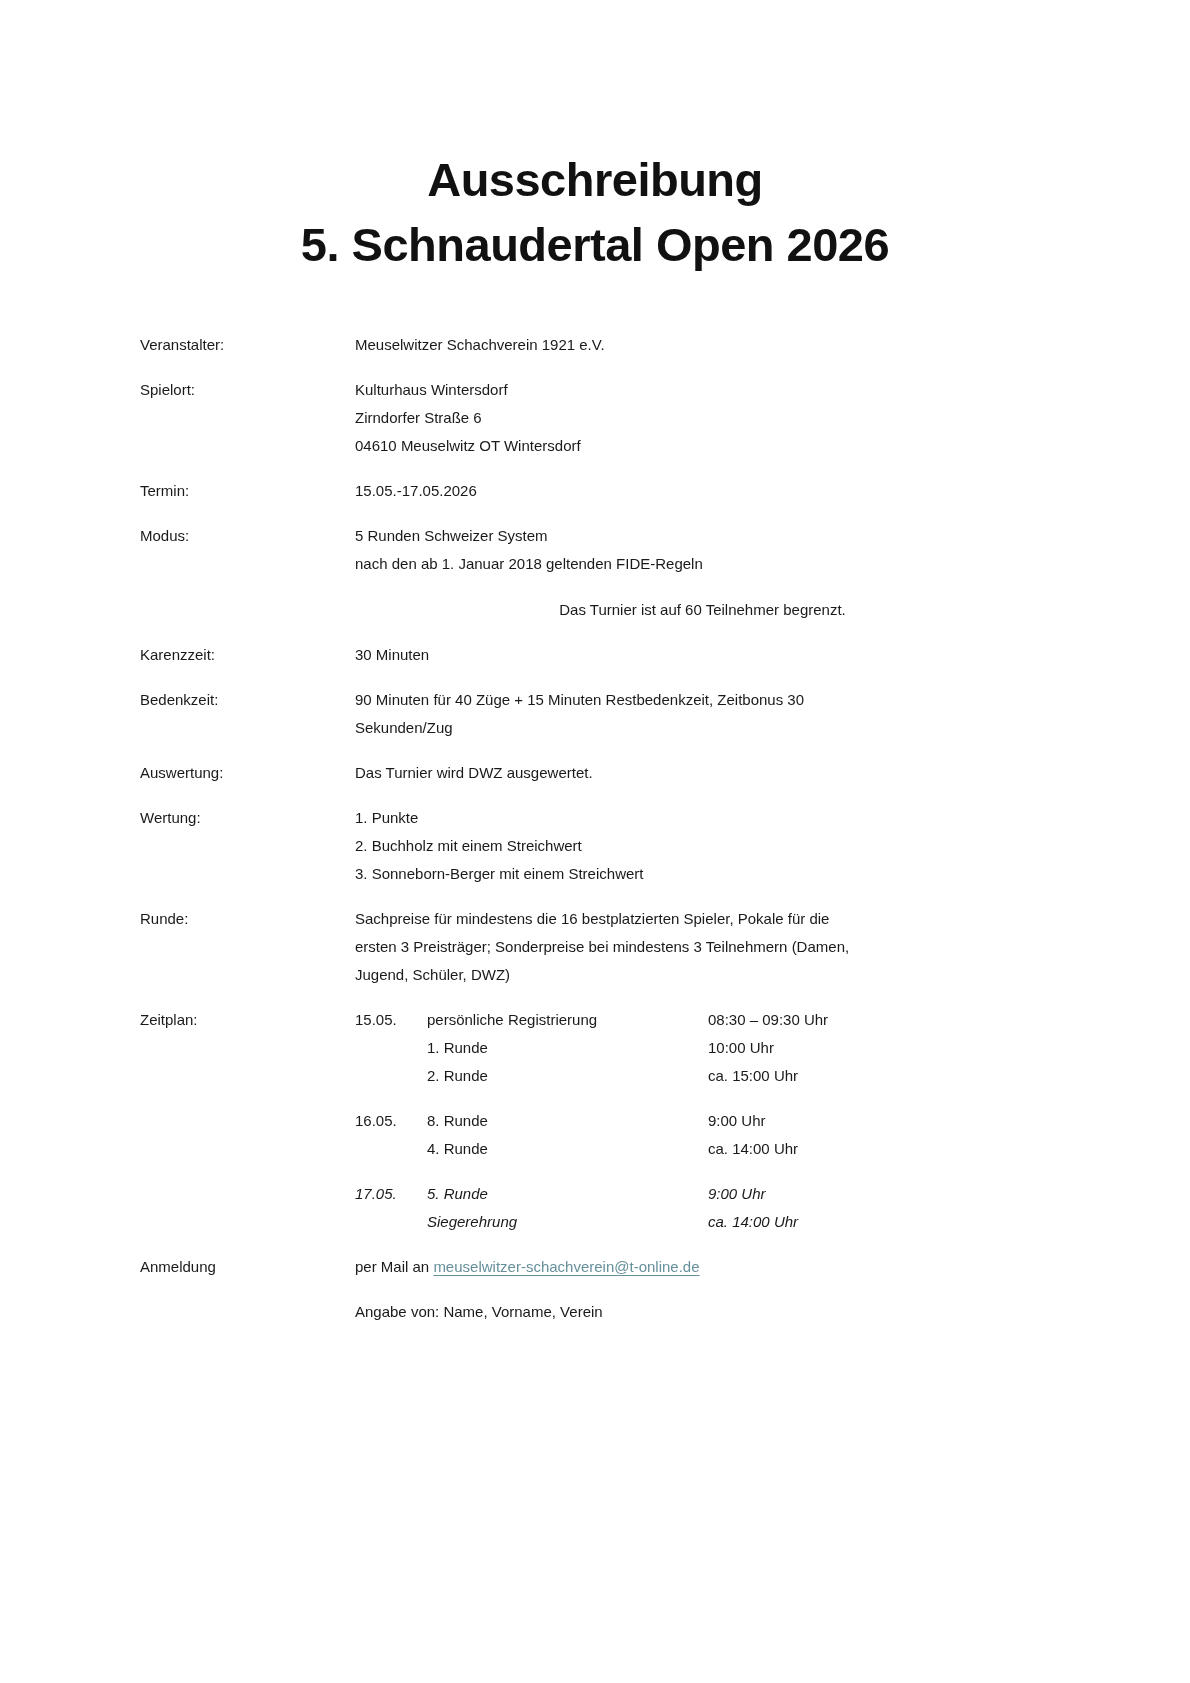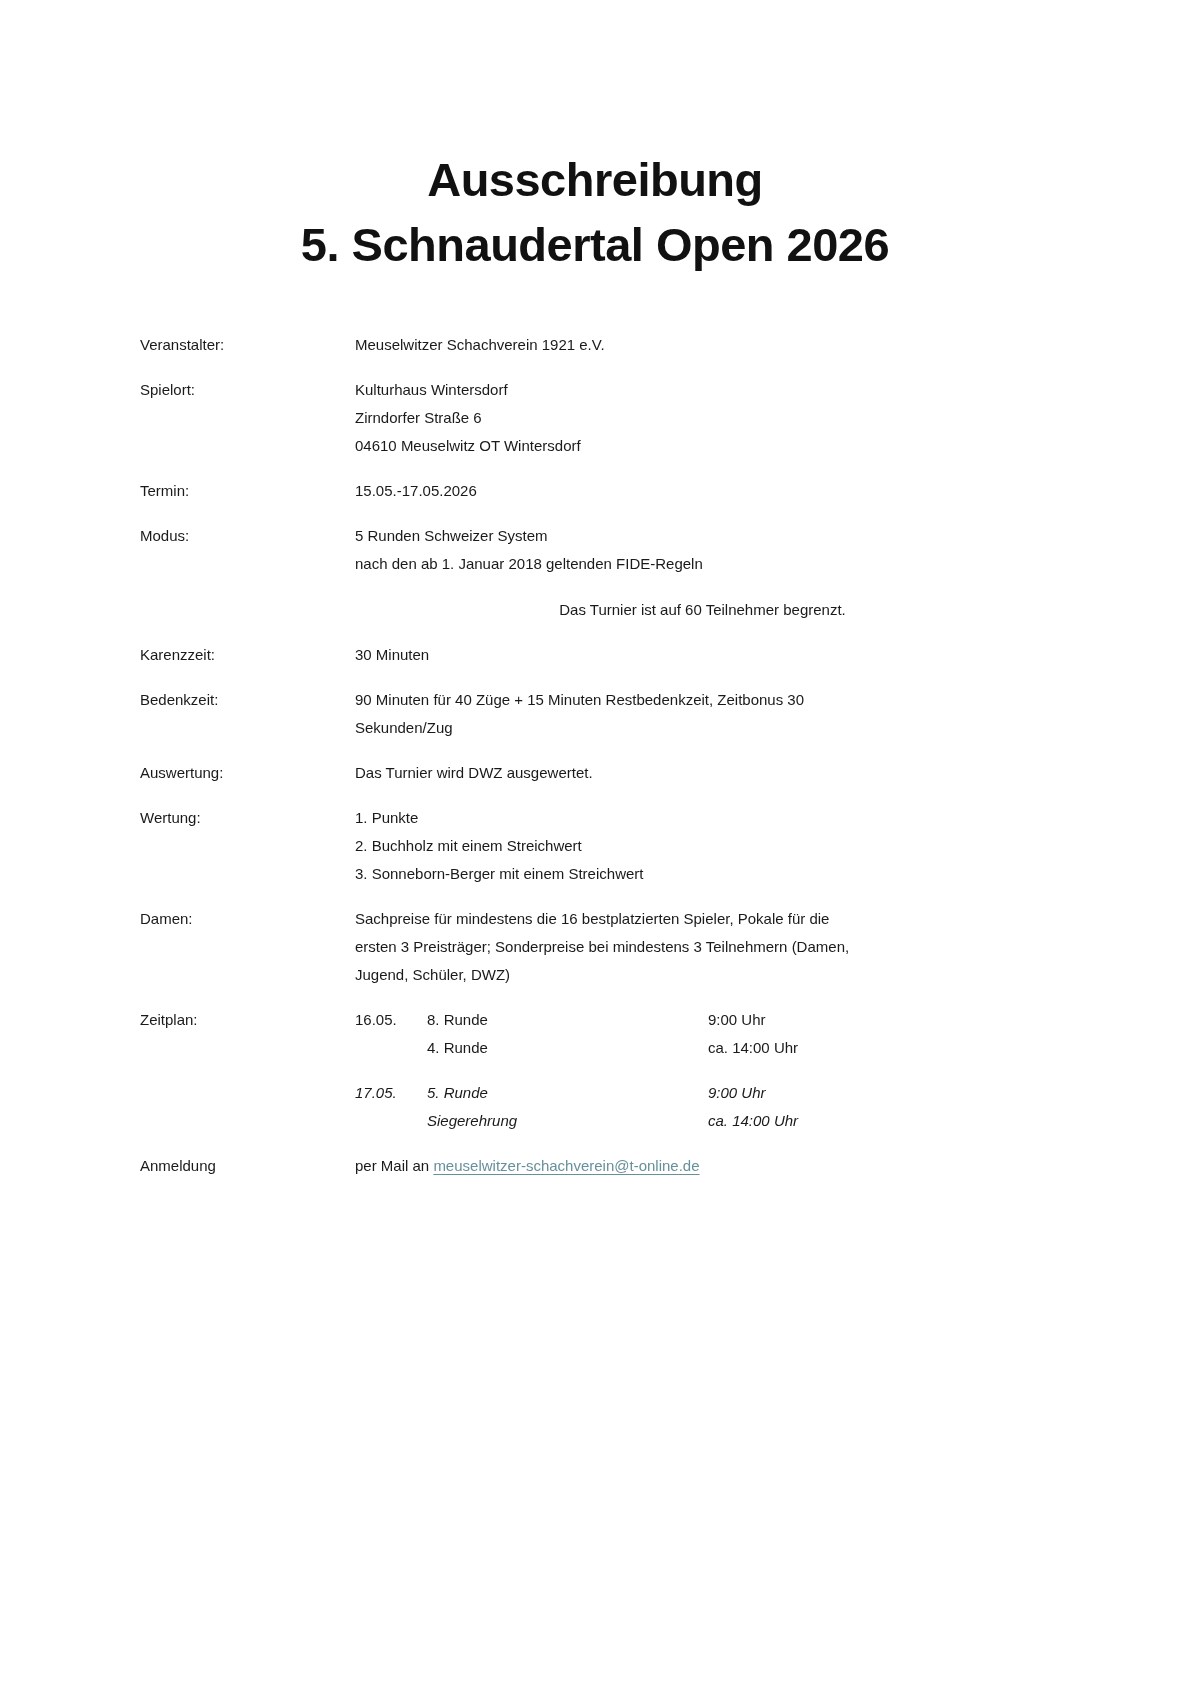--- a/index.html
+++ b/index.html
@@ -137,32 +137,49 @@
     <section class="row">
       <div class="label">Wertung:</div>
       <div class="value">
         <span class="line">1. Punkte</span>
         <span class="line">2. Buchholz mit einem Streichwert</span>
         <span class="line">3. Sonneborn-Berger mit einem Streichwert</span>
       </div>
     </section>
 
     <section class="row">
-      <div class="label">Damen:</div>
+      <div class="label">Runde:</div>
       <div class="value">
         <span class="line">Sachpreise für mindestens die 16 bestplatzierten Spieler, Pokale für die</span>
         <span class="line">ersten 3 Preisträger; Sonderpreise bei mindestens 3 Teilnehmern (Damen,</span>
         <span class="line">Jugend, Schüler, DWZ)</span>
       </div>
     </section>
 
     <section class="row">
       <div class="label">Zeitplan:</div>
       <div class="value">
 
+        <div class="sched-group">
+          <div class="sched-date">15.05.</div>
+          <div class="sched-items">
+            <div class="sched-item">
+              <span class="sched-activity">persönliche Registrierung</span>
+              <span class="sched-time">08:30 – 09:30 Uhr</span>
+            </div>
+            <div class="sched-item">
+              <span class="sched-activity">1. Runde</span>
+              <span class="sched-time">10:00 Uhr</span>
+            </div>
+            <div class="sched-item">
+              <span class="sched-activity">2. Runde</span>
+              <span class="sched-time">ca. 15:00 Uhr</span>
+            </div>
+          </div>
+        </div>
 
         <div class="sched-group">
           <div class="sched-date">16.05.</div>
           <div class="sched-items">
             <div class="sched-item">
               <span class="sched-activity">8. Runde</span>
               <span class="sched-time">9:00 Uhr</span>
             </div>
             <div class="sched-item">
               <span class="sched-activity">4. Runde</span>
@@ -190,16 +207,19 @@
 
     <section class="row">
       <div class="label">Anmeldung</div>
       <div class="value">
         <span class="line"><span>per Mail an </span><a class="email-link" href="#">meuselwitzer-schachverein@t-online.de</a></span>
       </div>
     </section>
 
     <section class="row">
       <div class="label"></div>
+      <div class="value">
+        <span class="line">Angabe von: Name, Vorname, Verein</span>
+      </div>
     </section>
 
   </main>
 </div>
 
 </body></html>

